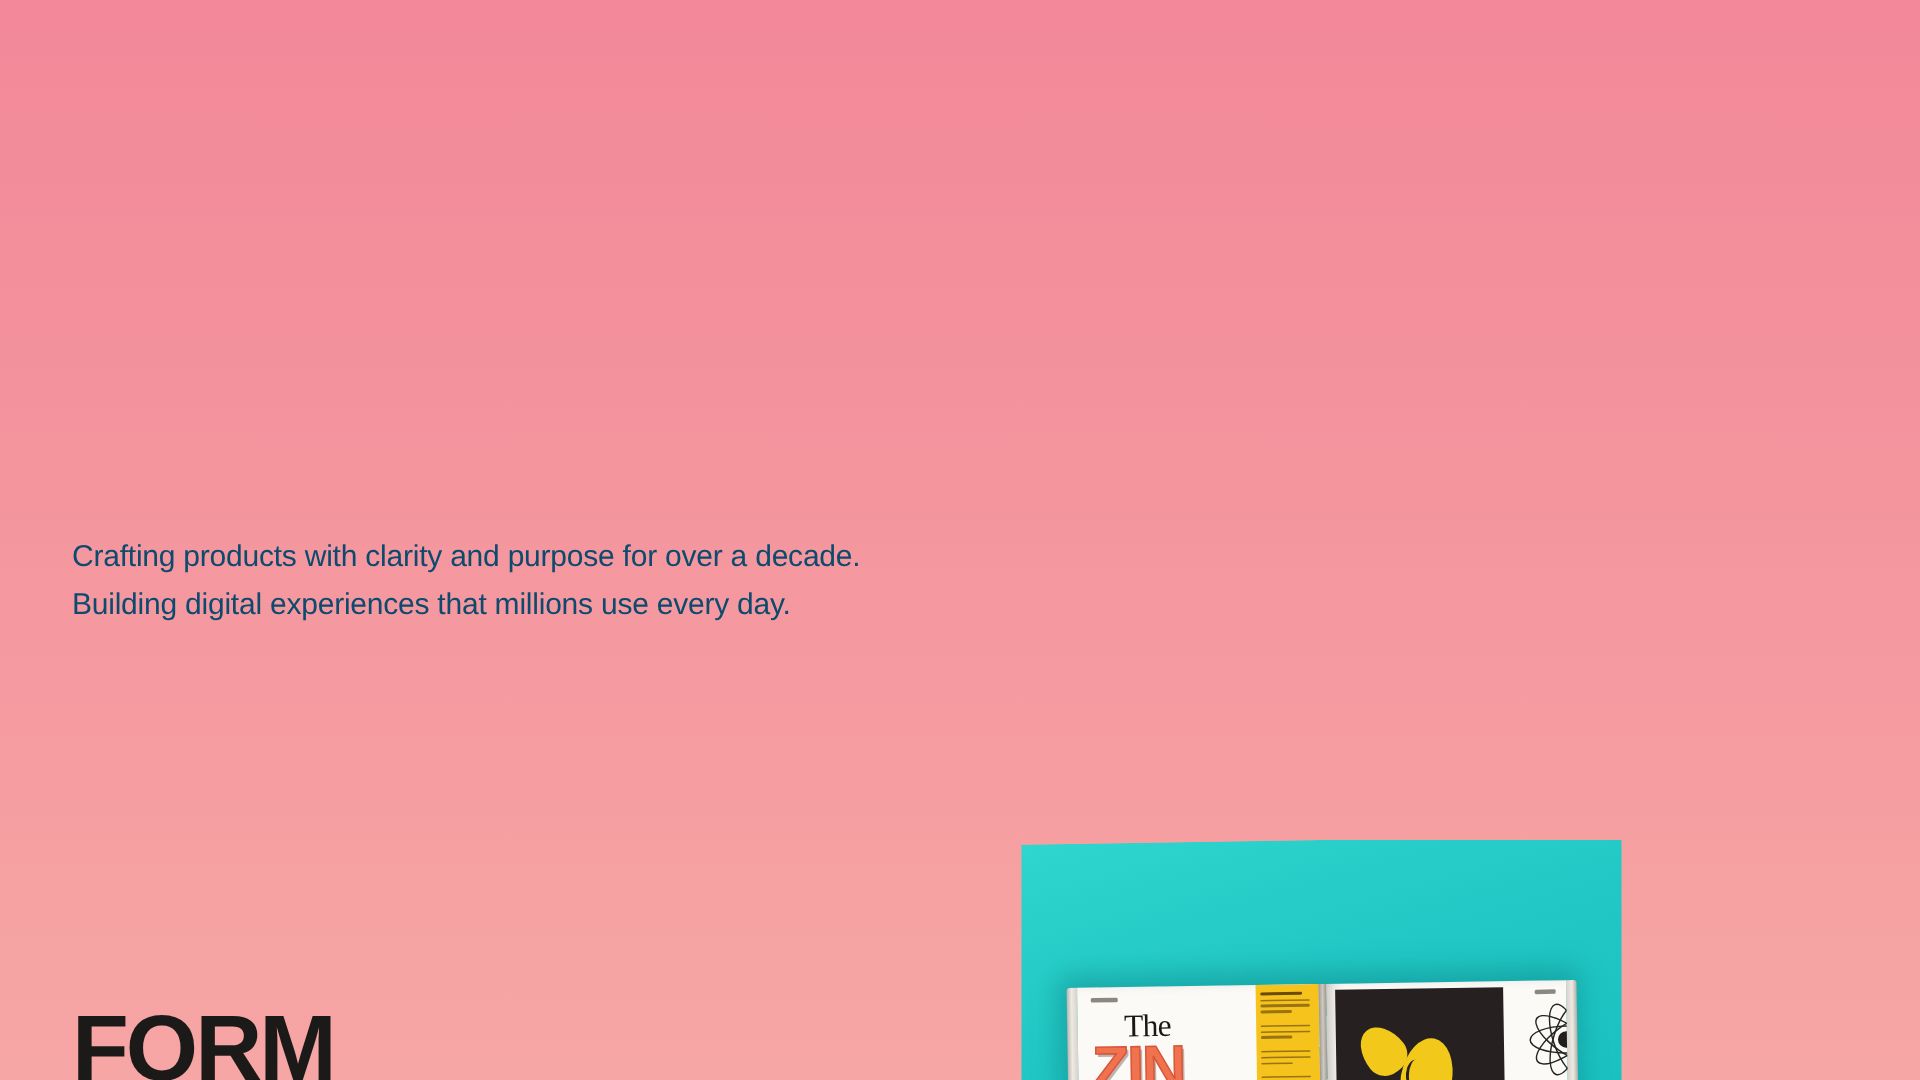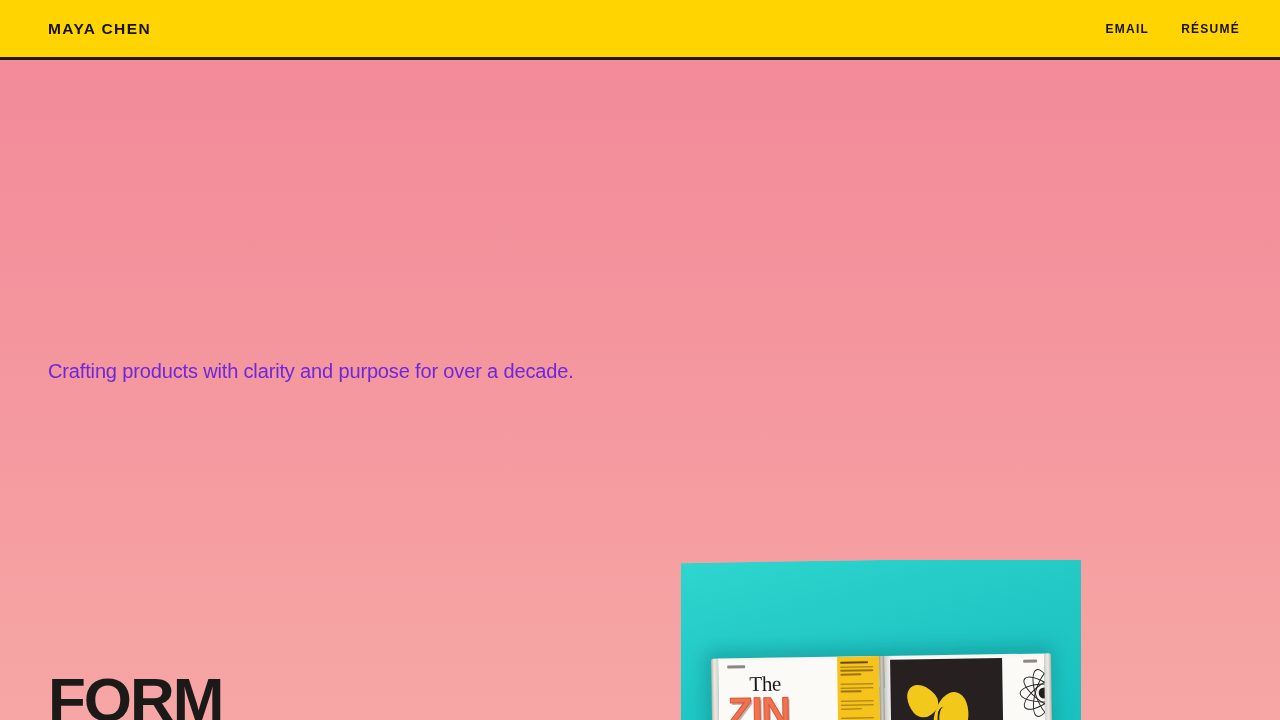--- a/index.html
+++ b/index.html
@@ -96,21 +96,21 @@
   }
 
   
   #subtitle {
     position:absolute;
     left:48px; top:355px;
     z-index:20;
     font-size:20px;
     line-height:1.60;
     letter-spacing:-0.15px;
-    color:#6d28d9;
+    color:#0c4a6e;
     white-space:nowrap;
   }
 
   
   #section-label {
     position:absolute;
     left:48px; top:669px;
     z-index:20;
     font-size:62px;
     font-weight:bold;
@@ -303,31 +303,25 @@
     background:#211E1D; border-radius:50%;
   }
 </style>
 </head>
 <body>
 
 <div id="page">
 
   <div id="hero-bg"></div>
 
-  <div id="header">
-    <div id="logo">MAYA CHEN</div>
-    <div id="nav">
-      <a class="nav-link">EMAIL</a>
-      <a class="nav-link">RÉSUMÉ</a>
-    </div>
-  </div>
 
 
   <div id="subtitle">
     <div>Crafting products with clarity and purpose for over a decade.</div>
+    <div>Building digital experiences that millions use every day.</div>
   </div>
 
   <div id="section-label">FORM</div>
 
   <div id="photo-card">
     <div id="photo-inner">
       <div class="teal-bg"></div>
       <div class="book-shadow"></div>
 
       <div class="book">

